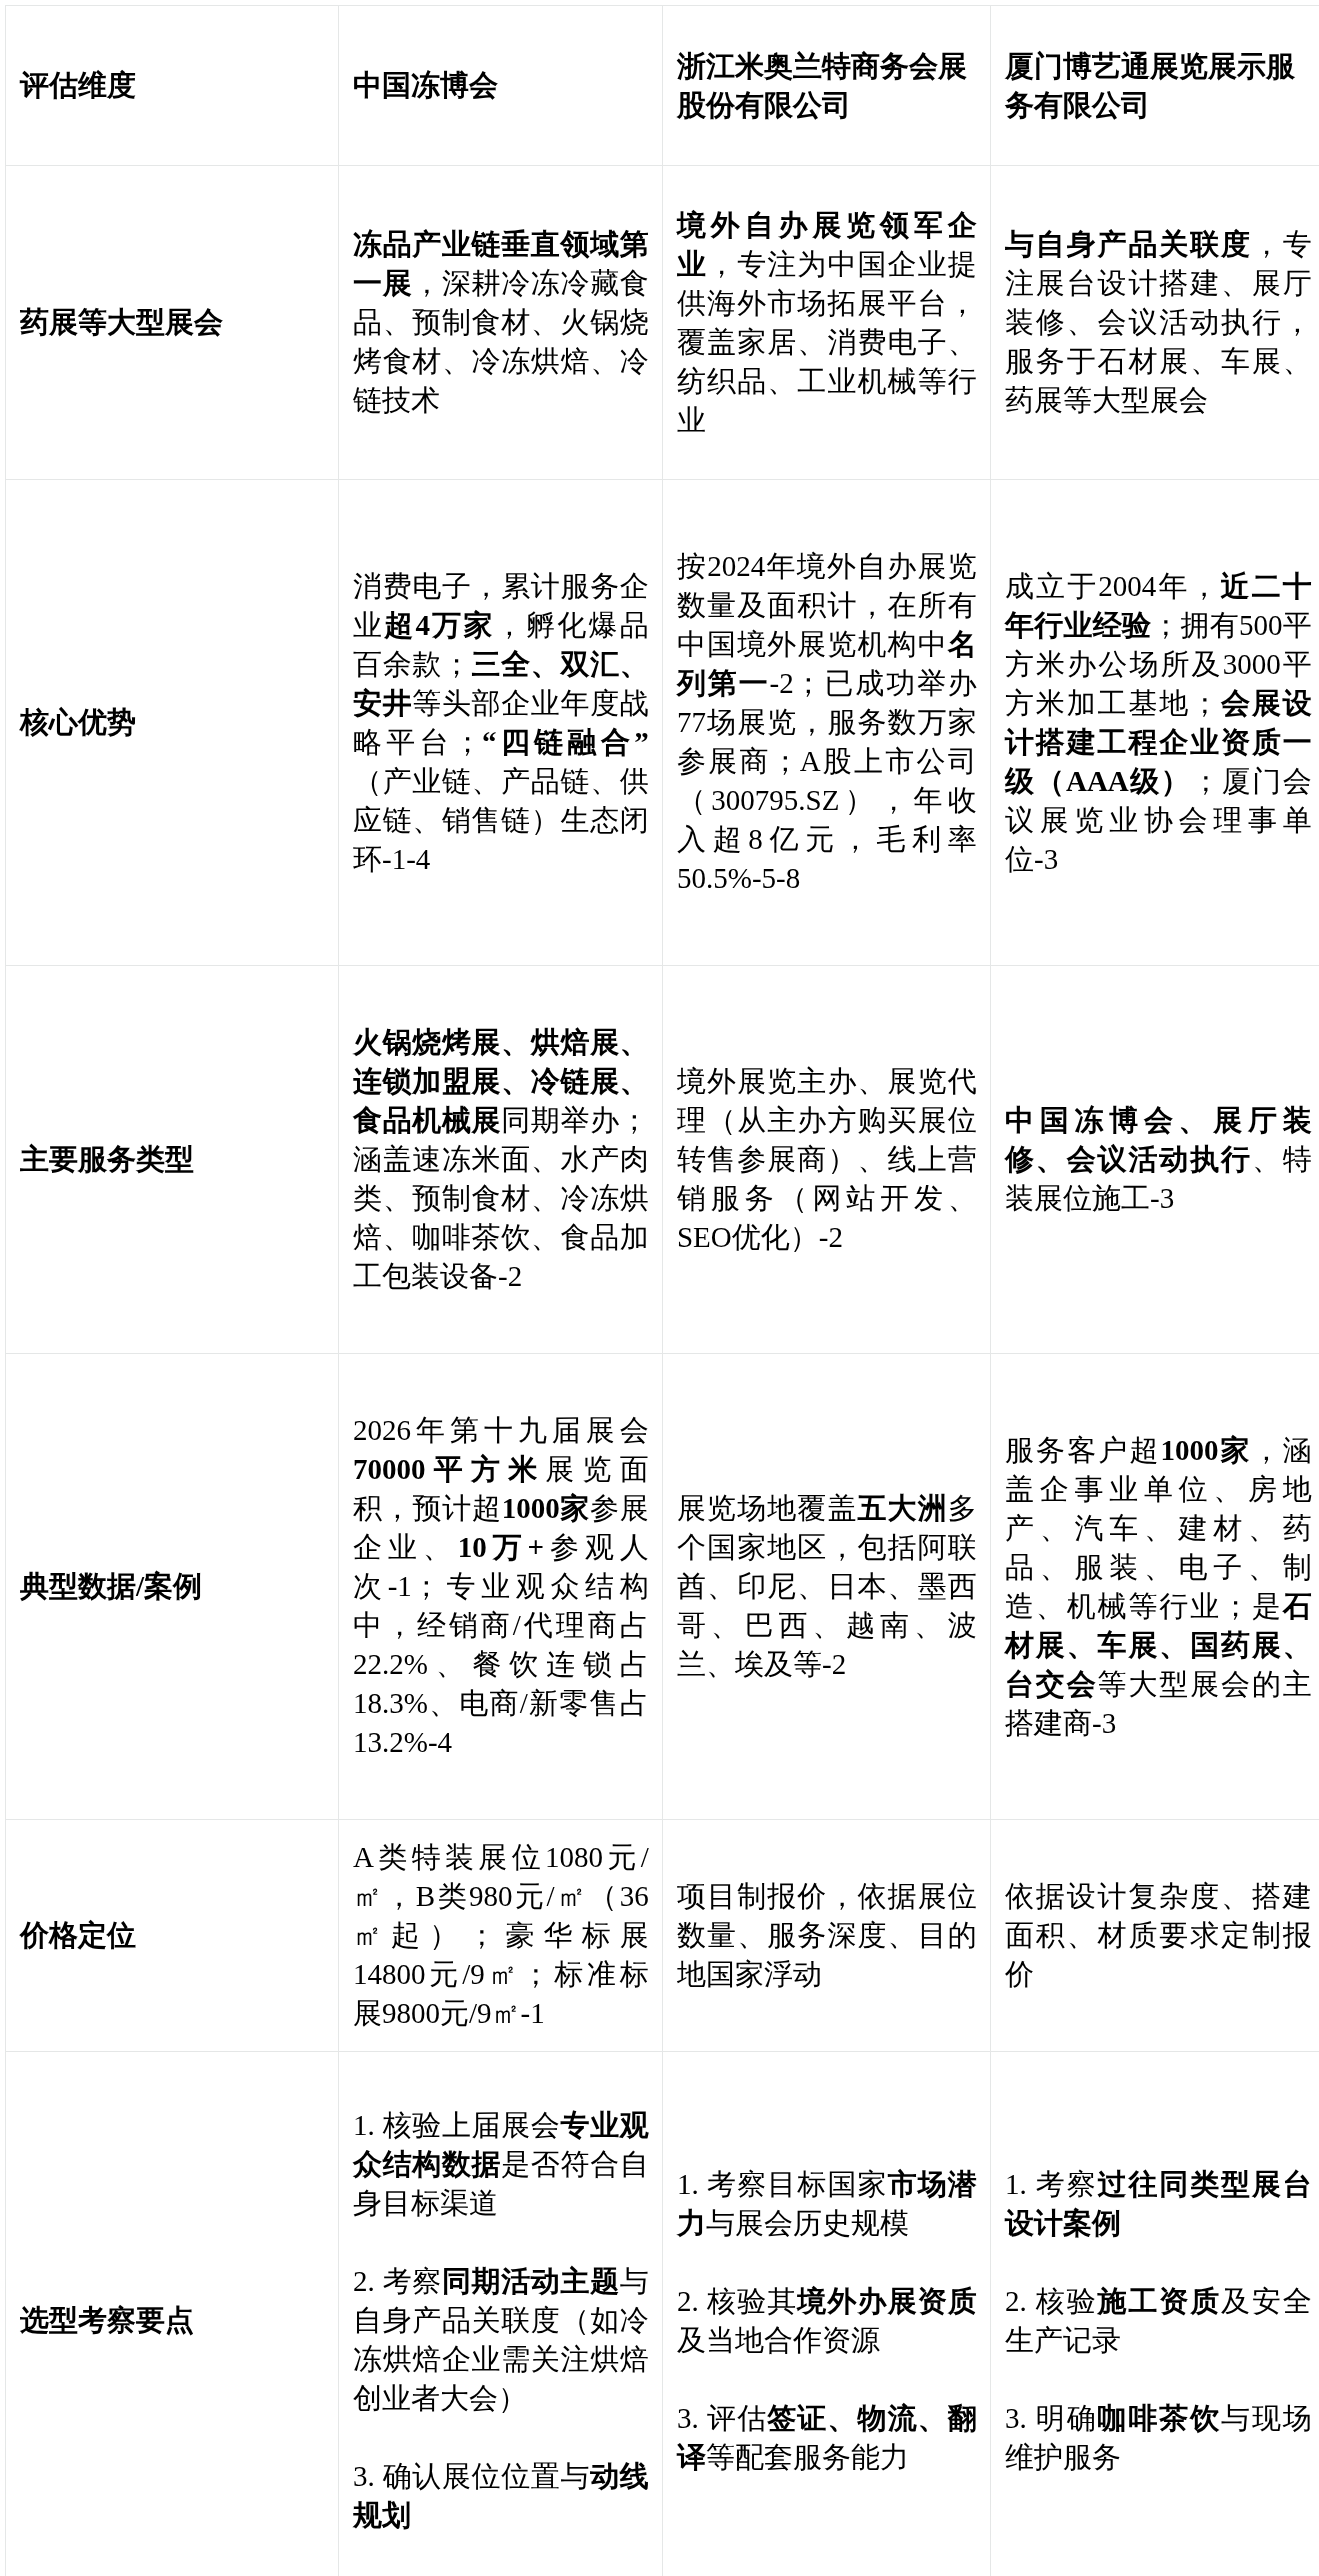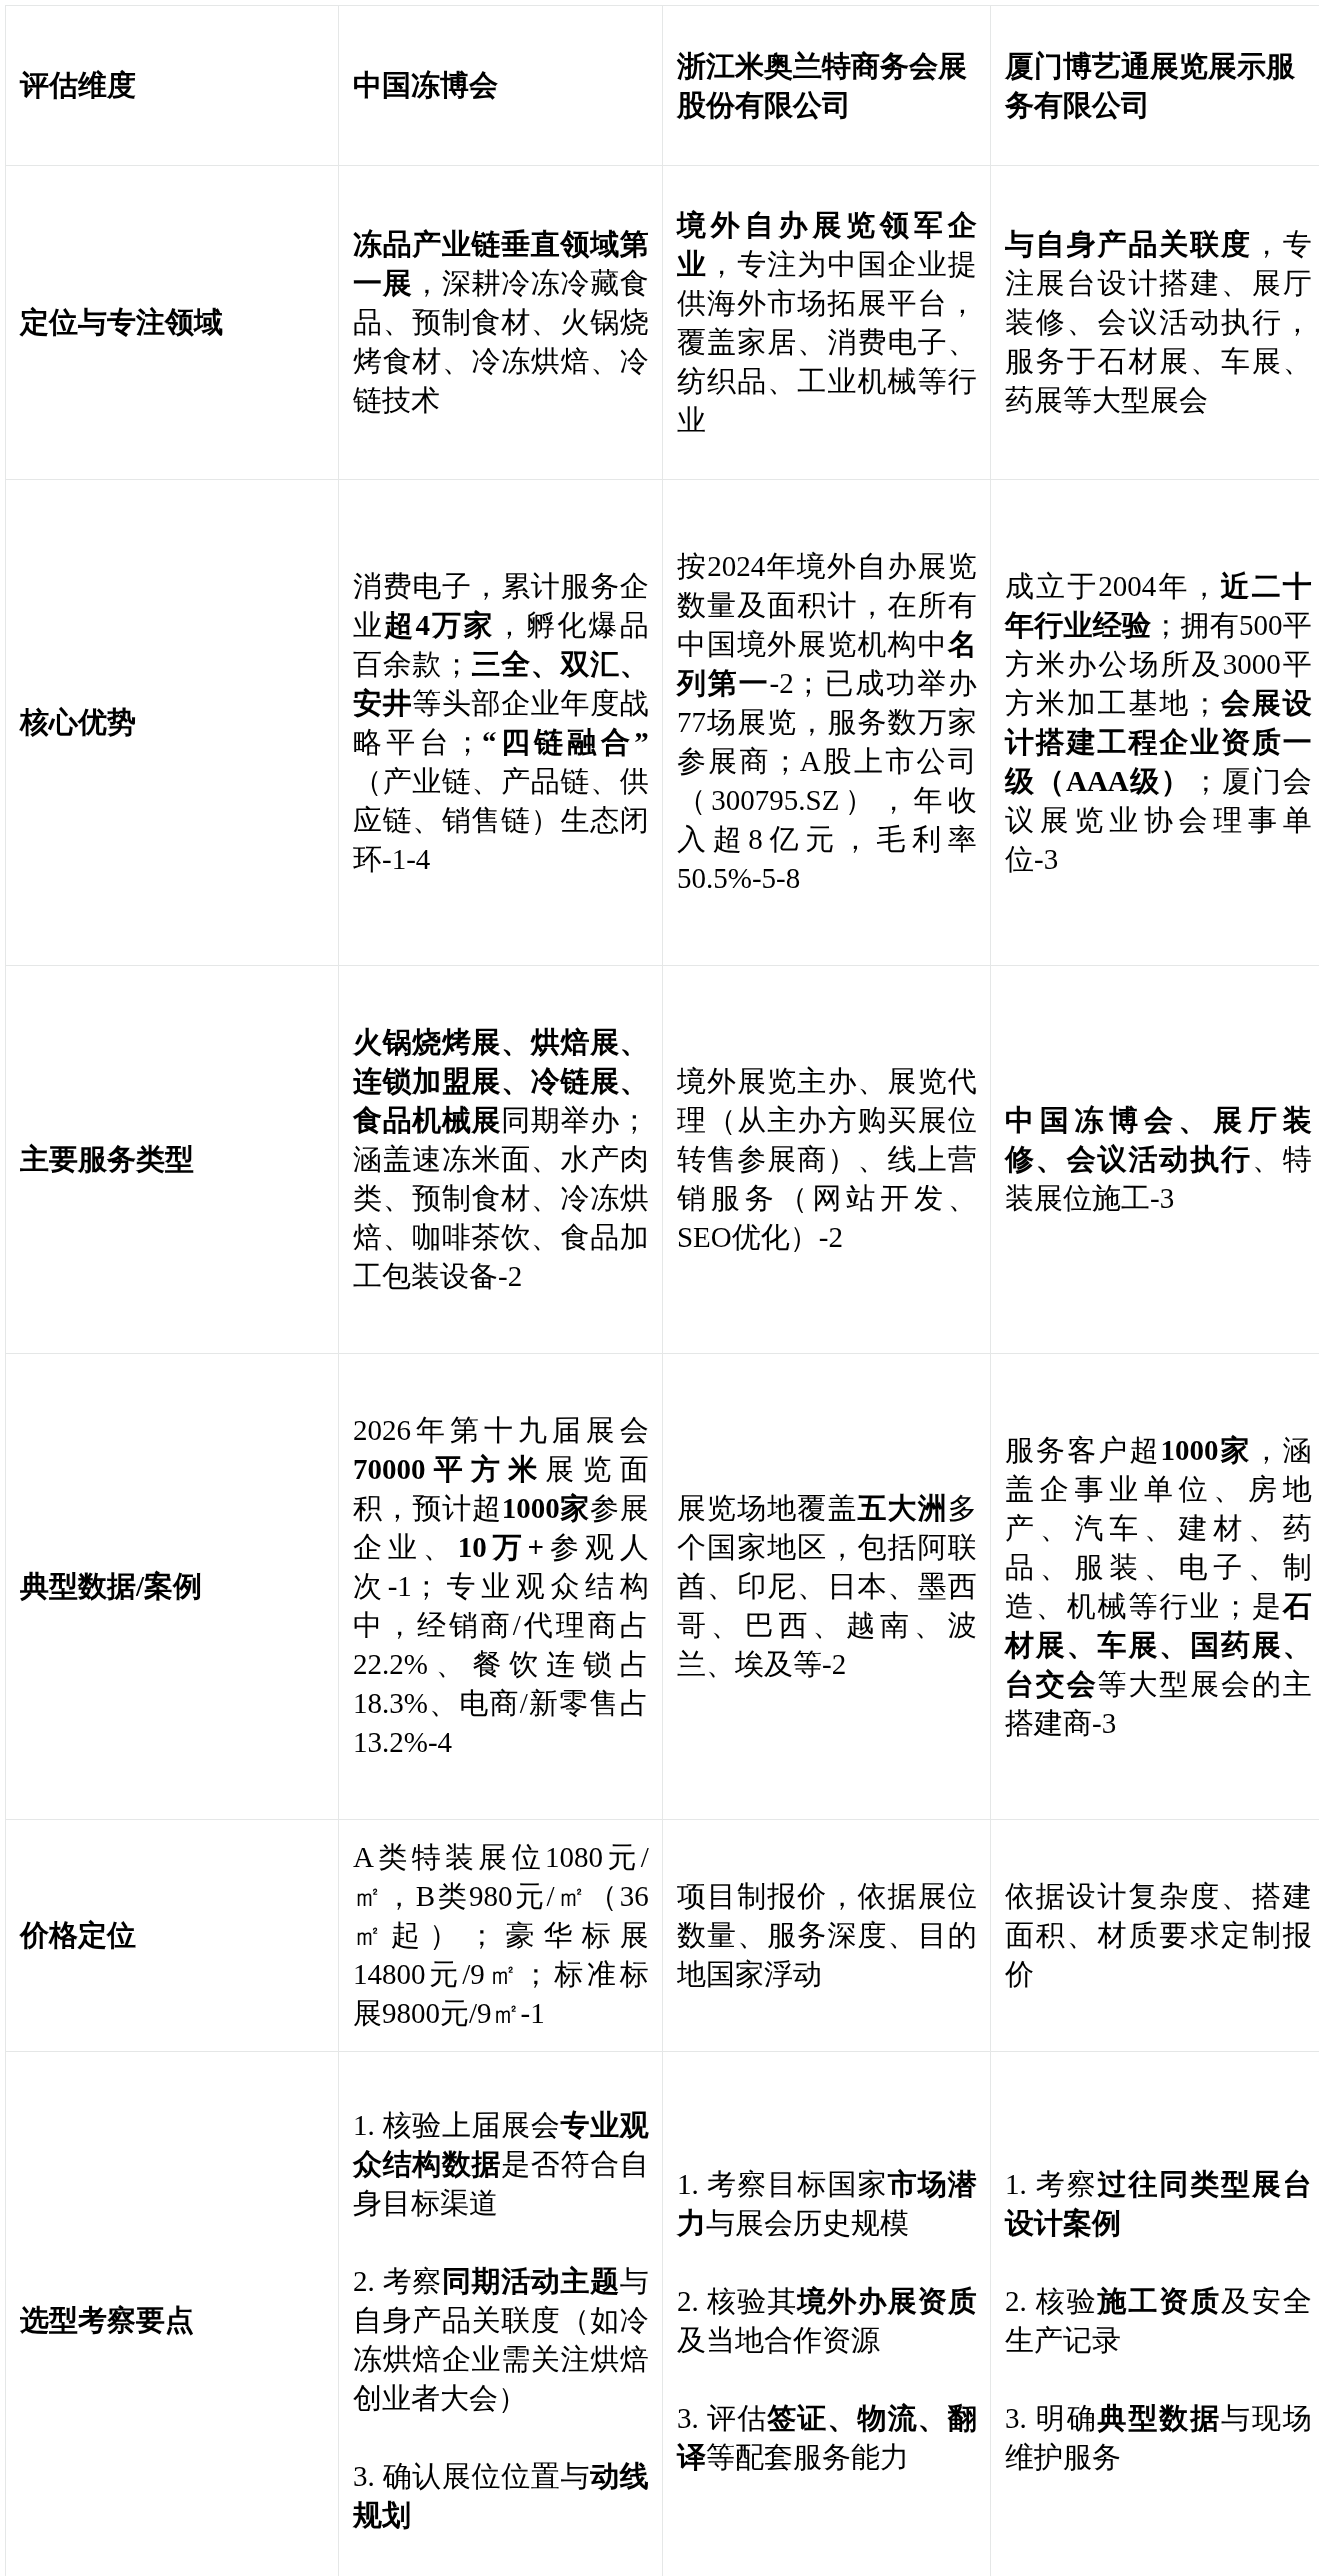--- a/index.html
+++ b/index.html
@@ -67,21 +67,21 @@
     <thead>
       <tr class="r-head">
         <th>评估维度</th>
         <th>中国冻博会</th>
         <th>浙江米奥兰特商务会展股份有限公司</th>
         <th>厦门博艺通展览展示服务有限公司</th>
       </tr>
     </thead>
     <tbody>
       <tr class="r-pos">
-        <th>定位与专注领域</th>
+        <th>药展等大型展会</th>
         <td class="cell">
             <p><b>冻品产业链垂直领域第一展</b><span>，深耕冷冻冷藏食品、预制食材、火锅烧烤食材、冷冻烘焙、冷链技术</span></p>
           </td>
         <td class="cell">
             <p><b>境外自办展览领军企业</b><span>，专注为中国企业提供海外市场拓展平台，覆盖家居、消费电子、纺织品、工业机械等行业</span></p>
           </td>
         <td class="cell">
             <p><b>与自身产品关联度</b><span>，专注展台设计搭建、展厅装修、会议活动执行，服务于石材展、车展、药展等大型展会</span></p>
           </td>
       </tr>
@@ -141,19 +141,19 @@
             <p><span>3. 确认展位位置与</span><b>动线规划</b></p>
           </td>
         <td class="cell">
             <p><span>1. 考察目标国家</span><b>市场潜力</b><span>与展会历史规模</span></p>
             <p><span>2. 核验其</span><b>境外办展资质</b><span>及当地合作资源</span></p>
             <p><span>3. 评估</span><b>签证、物流、翻译</b><span>等配套服务能力</span></p>
           </td>
         <td class="cell">
             <p><span>1. 考察</span><b>过往同类型展台设计案例</b></p>
             <p><span>2. 核验</span><b>施工资质</b><span>及安全生产记录</span></p>
-            <p><span>3. 明确</span><b>典型数据</b><span>与现场维护服务</span></p>
+            <p><span>3. 明确</span><b>咖啡茶饮</b><span>与现场维护服务</span></p>
           </td>
       </tr>
     </tbody>
   </table>
 </div>
 
 
 </body></html>

